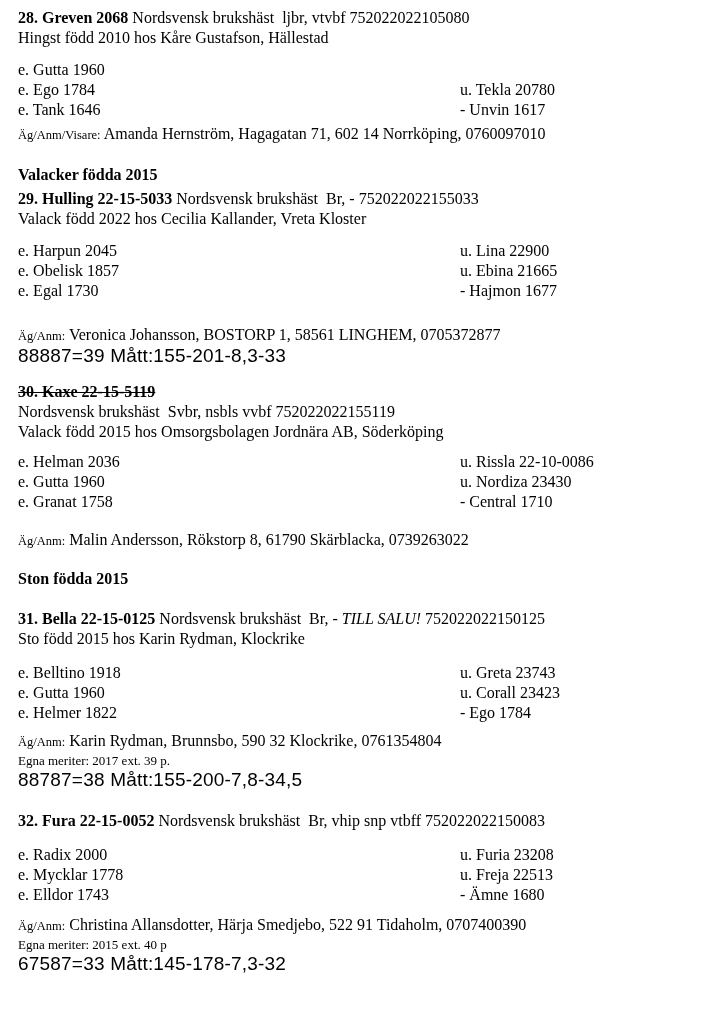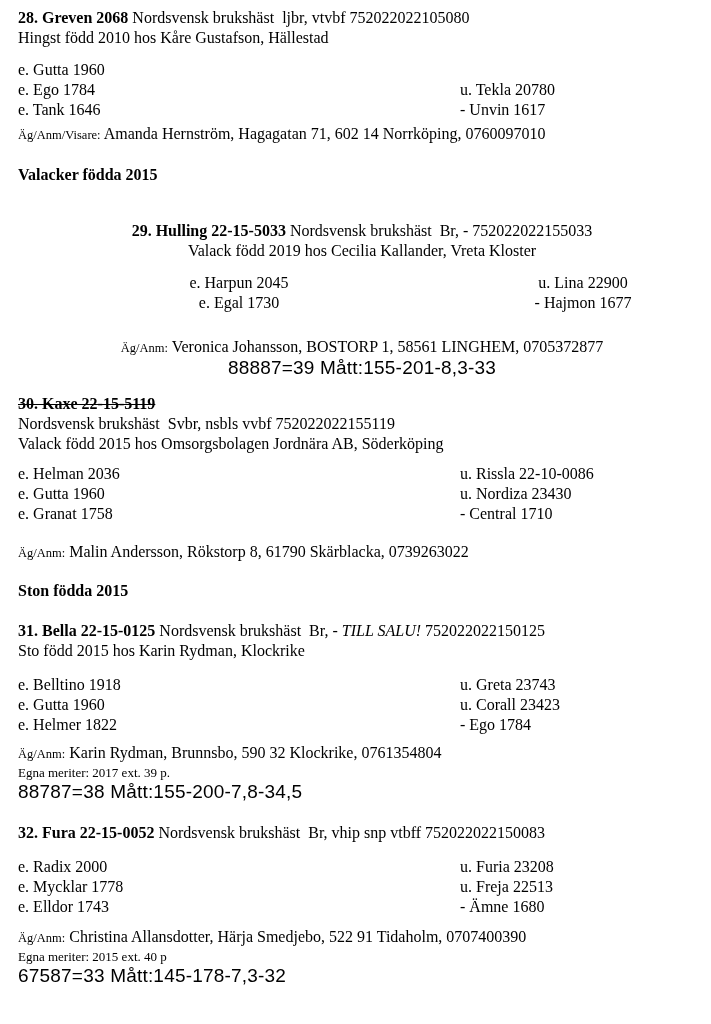--- a/index.html
+++ b/index.html
@@ -25,21 +25,21 @@
   .merits { font-size: 13px; line-height: 18px; }
   .measure {
     font-family: "Liberation Sans", sans-serif;
     font-weight: normal;
     font-size: 19px;
     line-height: 20px;
     letter-spacing: 0.2px;
   }
   .section-heading { font-weight: bold; }
   .heading-valacker { margin-top: 20px; }
-  .entry-29 { margin-top: 36px; text-align: center; }
+  .entry-29 { margin-top: 4px; }
   .entry-30 { margin-top: 16px; }
   .entry-30 .pedigree { margin-top: 10px; }
   .heading-ston { margin-top: 18px; }
   .entry-31 { margin-top: 20px; }
   .entry-31 .pedigree, .entry-32 .pedigree { margin-top: 14px; }
   .entry-32 { margin-top: 21px; }
   .owner-gap-0  { margin-top: 4px; }
   .owner-gap-8  { margin-top: 8px; }
   .owner-gap-10 { margin-top: 10px; }
   .owner-gap-18 { margin-top: 18px; }
@@ -66,25 +66,29 @@
           <span class="ped-dam">- Unvin 1617</span>
         </div>
     </div>
     <div class="owner-line owner-gap-0"><span class="owner-label">Äg/Anm/Visare:</span> <span>Amanda Hernström, Hagagatan 71, 602 14 Norrköping, 0760097010</span></div>
   </section>
 
   <div class="section-heading heading-valacker">Valacker födda 2015</div>
 
   <section class="entry entry-29">
     <div class="line"><span class="b">29. Hulling 22-15-5033</span><span> Nordsvensk brukshäst  Br, - 752022022155033</span></div>
-    <div class="line">Valack född 2019 hos Cecilia Kallander, Vreta Kloster</div>
+    <div class="line">Valack född 2022 hos Cecilia Kallander, Vreta Kloster</div>
     <div class="pedigree">
       <div class="ped-row">
           <span class="ped-sire">e. Harpun 2045</span>
           <span class="ped-dam">u. Lina 22900</span>
+        </div>
+      <div class="ped-row">
+          <span class="ped-sire">e. Obelisk 1857</span>
+          <span class="ped-dam">u. Ebina 21665</span>
         </div>
       <div class="ped-row">
           <span class="ped-sire">e. Egal 1730</span>
           <span class="ped-dam">- Hajmon 1677</span>
         </div>
     </div>
     <div class="owner-line owner-gap-24"><span class="owner-label">Äg/Anm:</span> <span>Veronica Johansson, BOSTORP 1, 58561 LINGHEM, 0705372877</span></div>
     <div class="measure">88887=39 Mått:155-201-8,3-33</div>
   </section>
 

